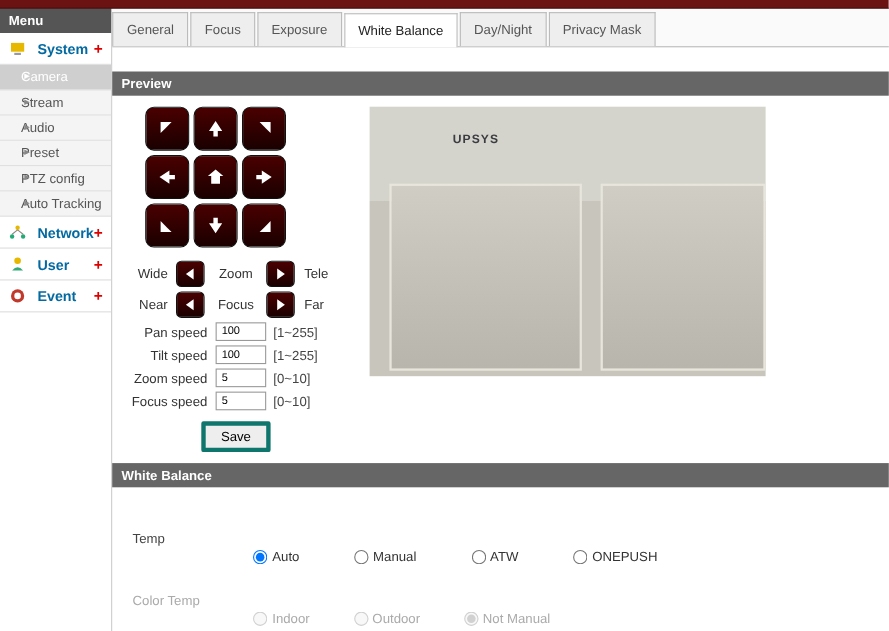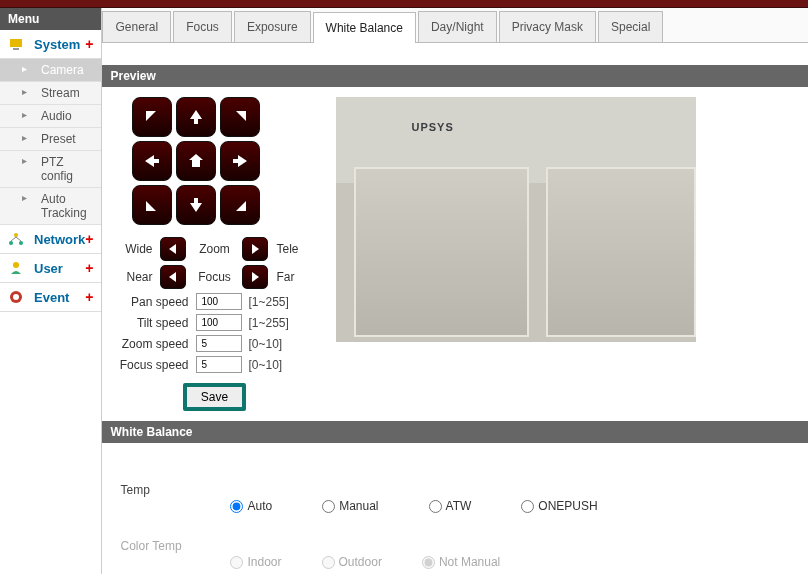--- a/index.html
+++ b/index.html
@@ -8,21 +8,21 @@
 .wrap { display: flex; }
 .sidebar { width: 195px; border-right: 1px solid #ccc; }
 .menu-header { background: #555; color: #fff; font-weight: bold; padding: 4px 8px; font-size: 12px; }
 .menu-group { }
 .group-head { display: flex; align-items: center; padding: 6px 8px; border-bottom: 1px solid #ddd; cursor: pointer; }
 .group-head .gicon { width: 16px; height: 16px; margin-right: 10px; display: inline-block; }
 .group-head .label { font-weight: bold; flex: 1; color: #0369a1; font-size: 13px; }
 .group-head .plus { color: #d00; font-weight: bold; font-size: 14px; }
 .group-head .minus { color: #d00; font-weight: bold; font-size: 16px; }
 .sub-items { background: #f4f4f4; }
-.sub-items li { list-style: none; padding: 4px 8px 4px 41px; border-bottom: 1px solid #e0e0e0; color: #555; cursor: pointer; position: relative; }
+.sub-items li { list-style: none; padding: 4px 8px 4px 19px; border-bottom: 1px solid #e0e0e0; color: #555; cursor: pointer; position: relative; }
 .sub-items li::before { content: "▸"; position: absolute; left: 22px; color: #888; font-size: 10px; }
 .sub-items li.active { background: #cfcfcf; color: #fff; }
 .sub-items li.active::before { color: #fff; }
 .maincol { flex: 1; }
 .tabs { display: flex; background: #fafafa; border-bottom: 1px solid #bbb; }
 .tabs .tab { padding: 8px 12px; background: #eee; border: 1px solid #bbb; border-bottom: none; margin-right: 2px; margin-top: 3px; color: #555; font-size: 12px; cursor: pointer; }
 .tabs .tab.active { background: #fff; color: #222; border-top: 1px solid #bbb; position: relative; top: 1px; }
 .breadcrumb { text-align: right; padding: 4px 10px; color: #666; font-weight: bold; }
 .section-head { background: #666; color: #fff; padding: 4px 8px; font-weight: bold; }
 .preview-area { display: flex; padding: 10px; gap: 20px; align-items: flex-start; }
@@ -128,21 +128,20 @@
   </div>
 
   <div class="maincol">
     <div class="tabs">
       <div class="tab">General</div>
       <div class="tab">Focus</div>
       <div class="tab">Exposure</div>
       <div class="tab active">White Balance</div>
       <div class="tab">Day/Night</div>
       <div class="tab">Privacy Mask</div>
-      <div class="tab">Special</div>
     </div>
     <div class="breadcrumb">White Balance</div>
 
     <div class="section-head">Preview</div>
     <div class="preview-area">
       <div class="ptz-block">
         <div class="dpad">
           <div class="dpad-btn">
               <svg width="20" height="20" viewBox="0 0 20 20">
                 <polygon points="4,4 14,4 10,8 8,10 4,14"></polygon>

